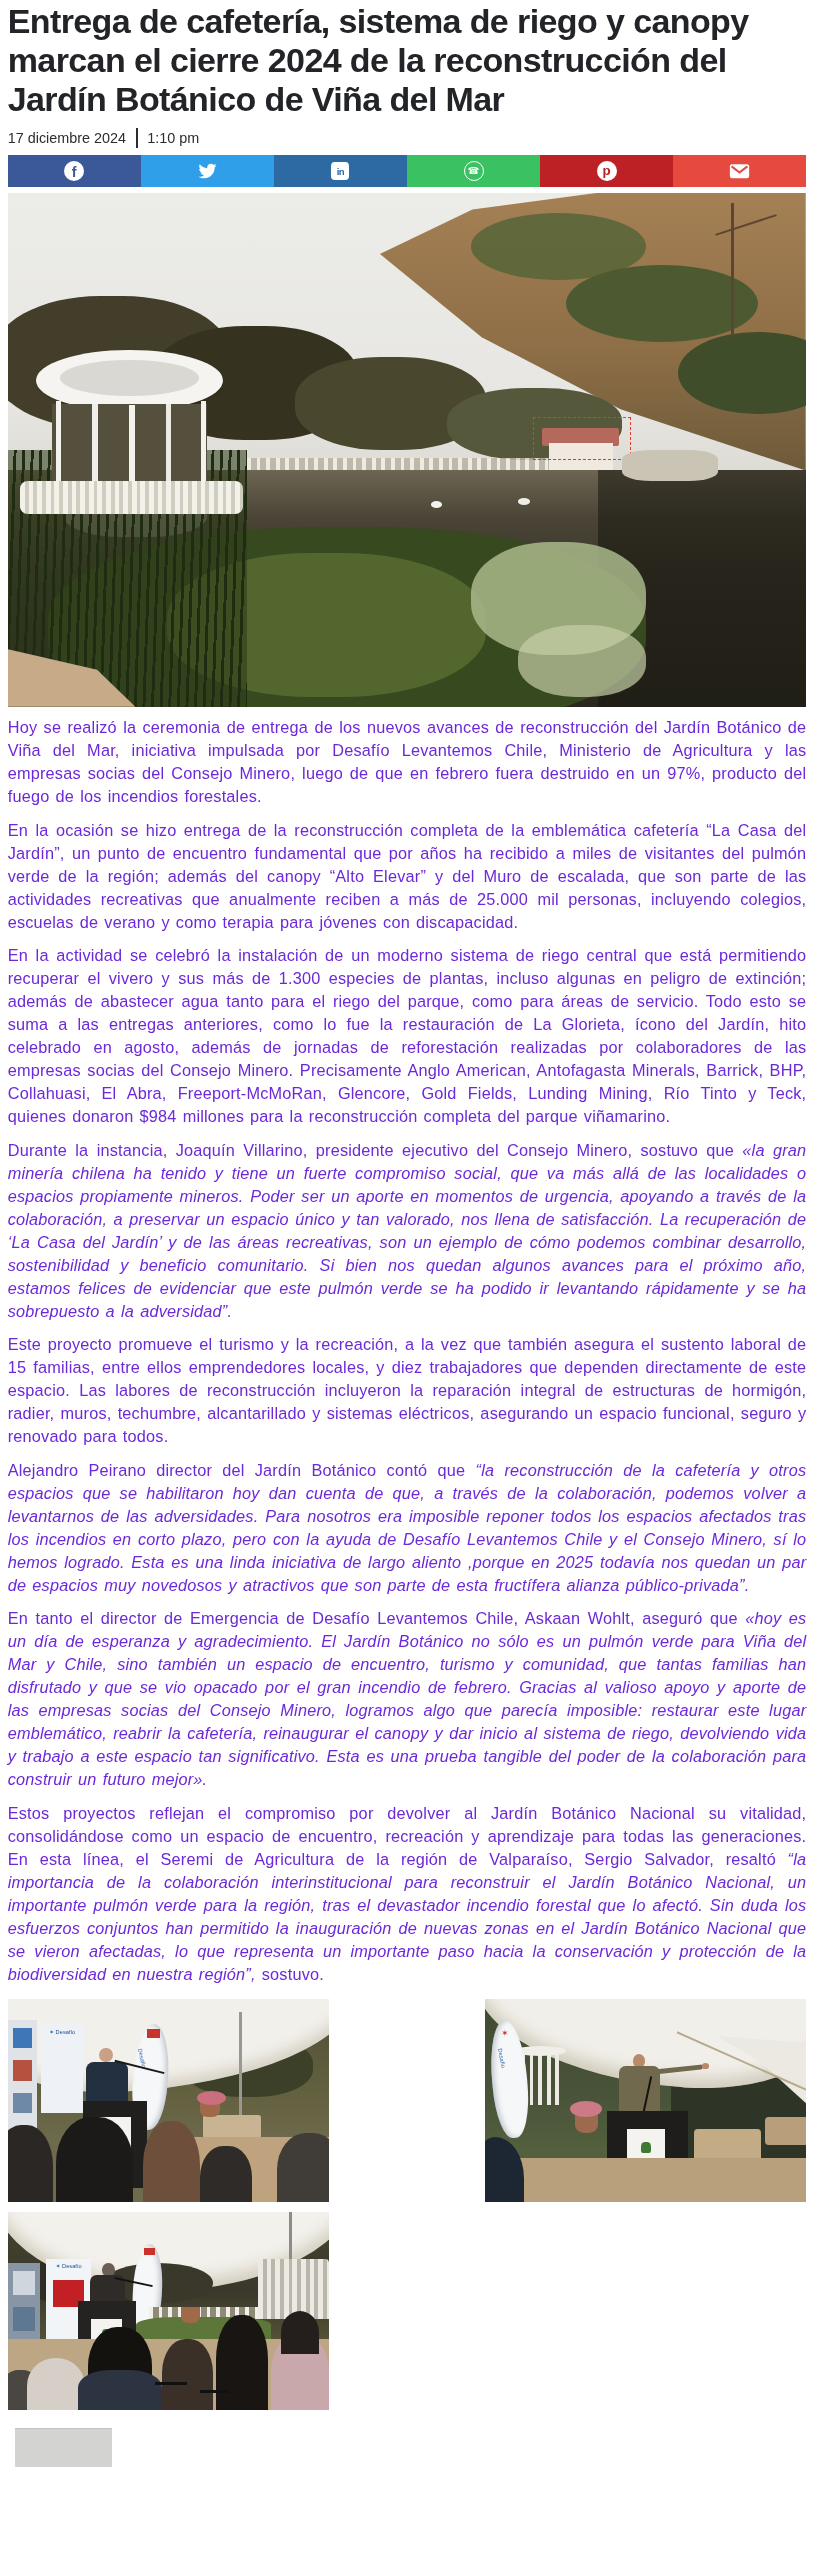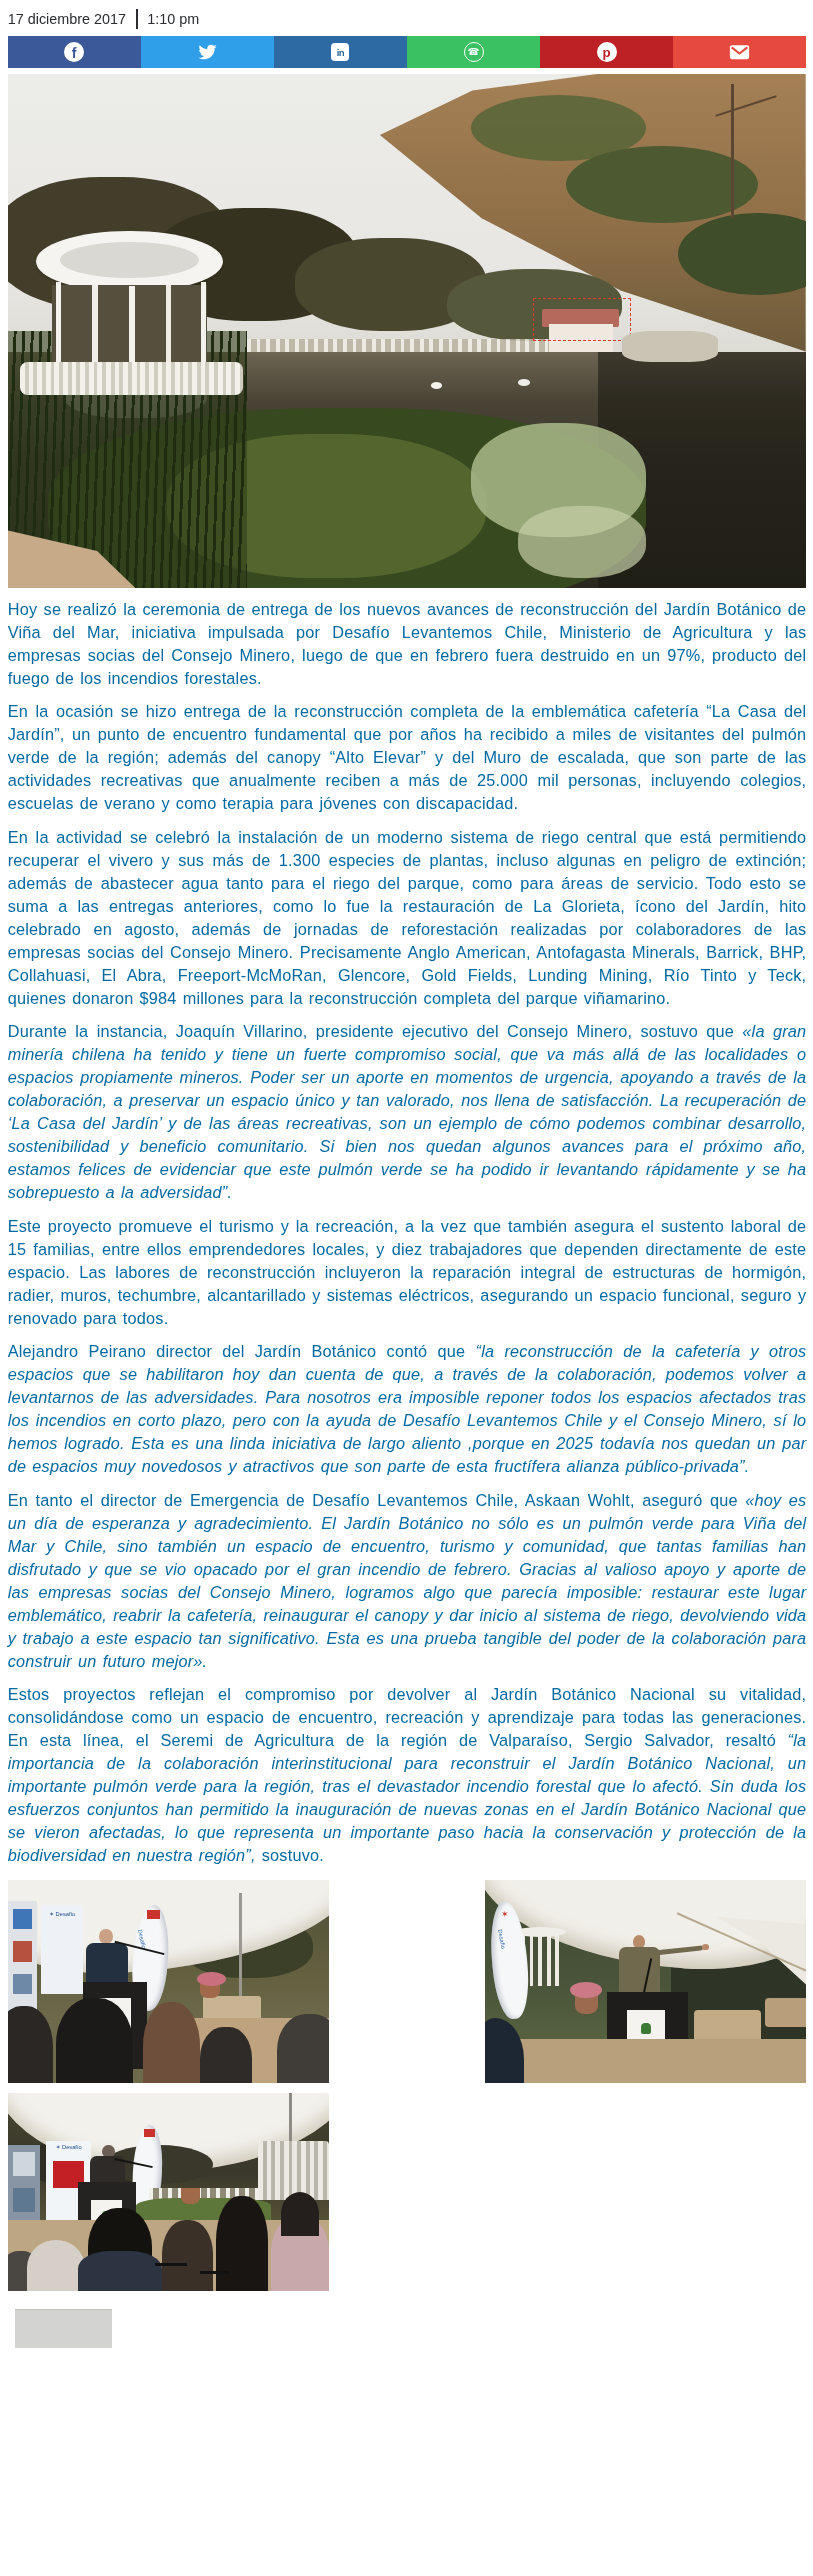--- a/index.html
+++ b/index.html
@@ -42,44 +42,45 @@
 
   
   .hero{
     position:relative;margin:5.7px 7.7px 0 7.7px;width:798px;height:514px;
     background:linear-gradient(180deg,#ecece9 0%,#e7e6e2 40%,#dddbd4 55%);
     overflow:hidden;
   }
   .abs{position:absolute;}
 
   
-  .article-body{margin:9.6px 7.7px 0 7.7px;color:#0369a1;}
+  .article-body{margin:9.6px 7.7px 0 7.7px;color:#6d28d9;}
   .article-body p{
     margin:0 0 10.5px 0;font-size:16.3px;line-height:23px;
     text-align:justify;letter-spacing:0.2px;word-spacing:1.4px;
   }
   .article-body .q{font-style:italic;}
 
   
   .gallery-row{margin:13.4px 7.7px 0 7.7px;display:flex;justify-content:space-between;}
   .gallery-row.second{margin-top:9.6px;}
   .photo{position:relative;overflow:hidden;background:#55543c;}
   .photo.p1{width:321px;height:203px;}
   .photo.p2{width:321px;height:203px;}
   .photo.p3{width:321px;height:198px;}
   .partial-thumb{margin:18px 0 0 15.3px;width:97px;height:38px;background:#d3d3d2;border-top:1px solid #c2c2c0;}
 </style>
 </head>
 <body>
 
 <main class="page">
 
+  <h1 class="title">Entrega de cafetería, sistema de riego y canopy marcan el cierre 2024 de la reconstrucción del Jardín Botánico de Viña del Mar</h1>
 
   <div class="meta">
-    <span>17 diciembre 2017</span>
+    <span>17 diciembre 2024</span>
     <span class="divider"></span>
     <span>1:10 pm</span>
   </div>
 
   <div class="share-row">
     <button class="share-btn" style="background-color: rgb(59, 89, 152); color: rgb(59, 89, 152);">
       <span class="icn-circle">
           <span class="fb-f">f</span>
         </span>
     </button>

